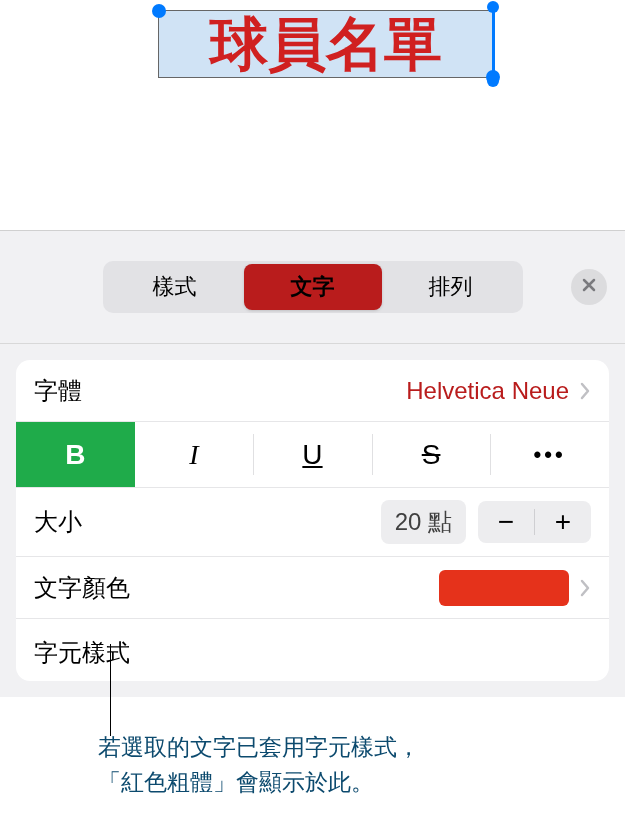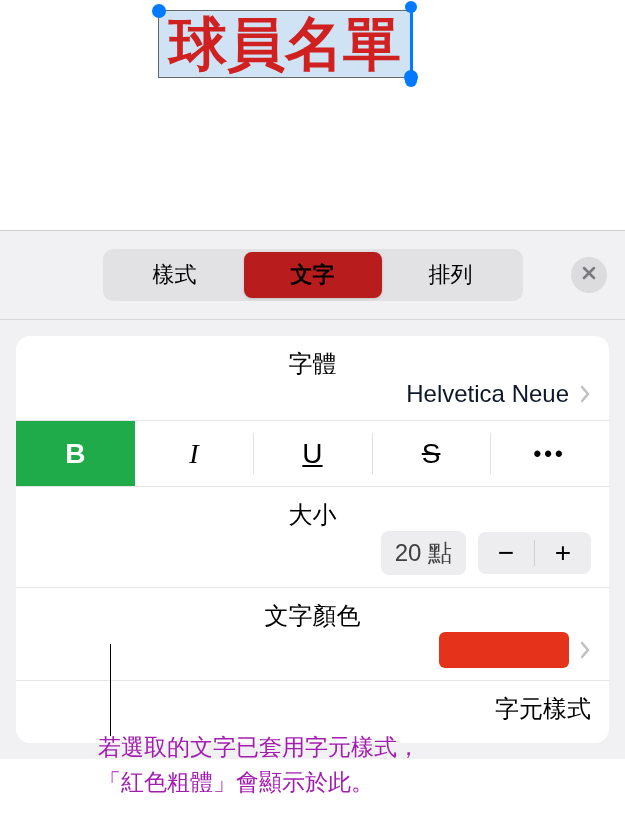--- a/index.html
+++ b/index.html
@@ -12,21 +12,21 @@
     }
     .canvas-area {
       height: 230px;
       position: relative;
       background: #fff;
     }
     .text-box {
       position: absolute;
       left: 158px;
       top: 10px;
-      width: 254px;
+      width: 336px;
       height: 68px;
       border: 1px solid #666;
       background: #d0e3f5;
       display: flex;
       align-items: center;
       justify-content: center;
     }
     .text-content {
       color: #d02020;
       font-size: 58px;
@@ -55,21 +55,21 @@
       align-items: center;
       padding: 14px 16px;
       border-bottom: 1px solid #d8d8d8;
       position: relative;
     }
     .segmented {
       display: flex;
       background: #e2e2e5;
       border-radius: 10px;
       padding: 3px;
-      margin: 4px auto;
+      margin: 16px auto;
       width: 420px;
     }
     .seg-item {
       flex: 1;
       text-align: center;
       padding: 8px 0;
       font-size: 22px;
       color: #000;
       border-radius: 8px;
       cursor: pointer;
@@ -103,32 +103,31 @@
       border-radius: 14px;
       overflow: hidden;
     }
     .row {
       display: flex;
       align-items: center;
       min-height: 62px;
       padding: 12px 18px;
       border-bottom: 1px solid #e6e6e8;
       position: relative;
-      flex-direction: column;
     }
     .row:last-child { border-bottom: none; align-items: flex-end; }
     .row-label {
       font-size: 24px;
       color: #000;
       flex: 0 0 auto;
     }
     .row-value {
       margin-left: auto;
       font-size: 24px;
-      color: #0f172a;
+      color: #b91c1c;
       display: flex;
       align-items: center;
       gap: 10px;
     }
     .chevron {
       width: 12px;
       height: 18px;
       flex: 0 0 auto;
     }
     .chevron svg { width: 100%; height: 100%; display: block; }
@@ -211,21 +210,21 @@
       height: 36px;
       background: #e5321b;
       border-radius: 6px;
     }
 
     .annotation {
       position: absolute;
       left: 98px;
       bottom: 28px;
       font-size: 23px;
-      color: #a21caf;
+      color: #0c4a6e;
       line-height: 1.5;
     }
     .annotation-line {
       position: absolute;
       left: 110px;
       top: 644px;
       width: 1px;
       height: 92px;
       background: #000;
     }

